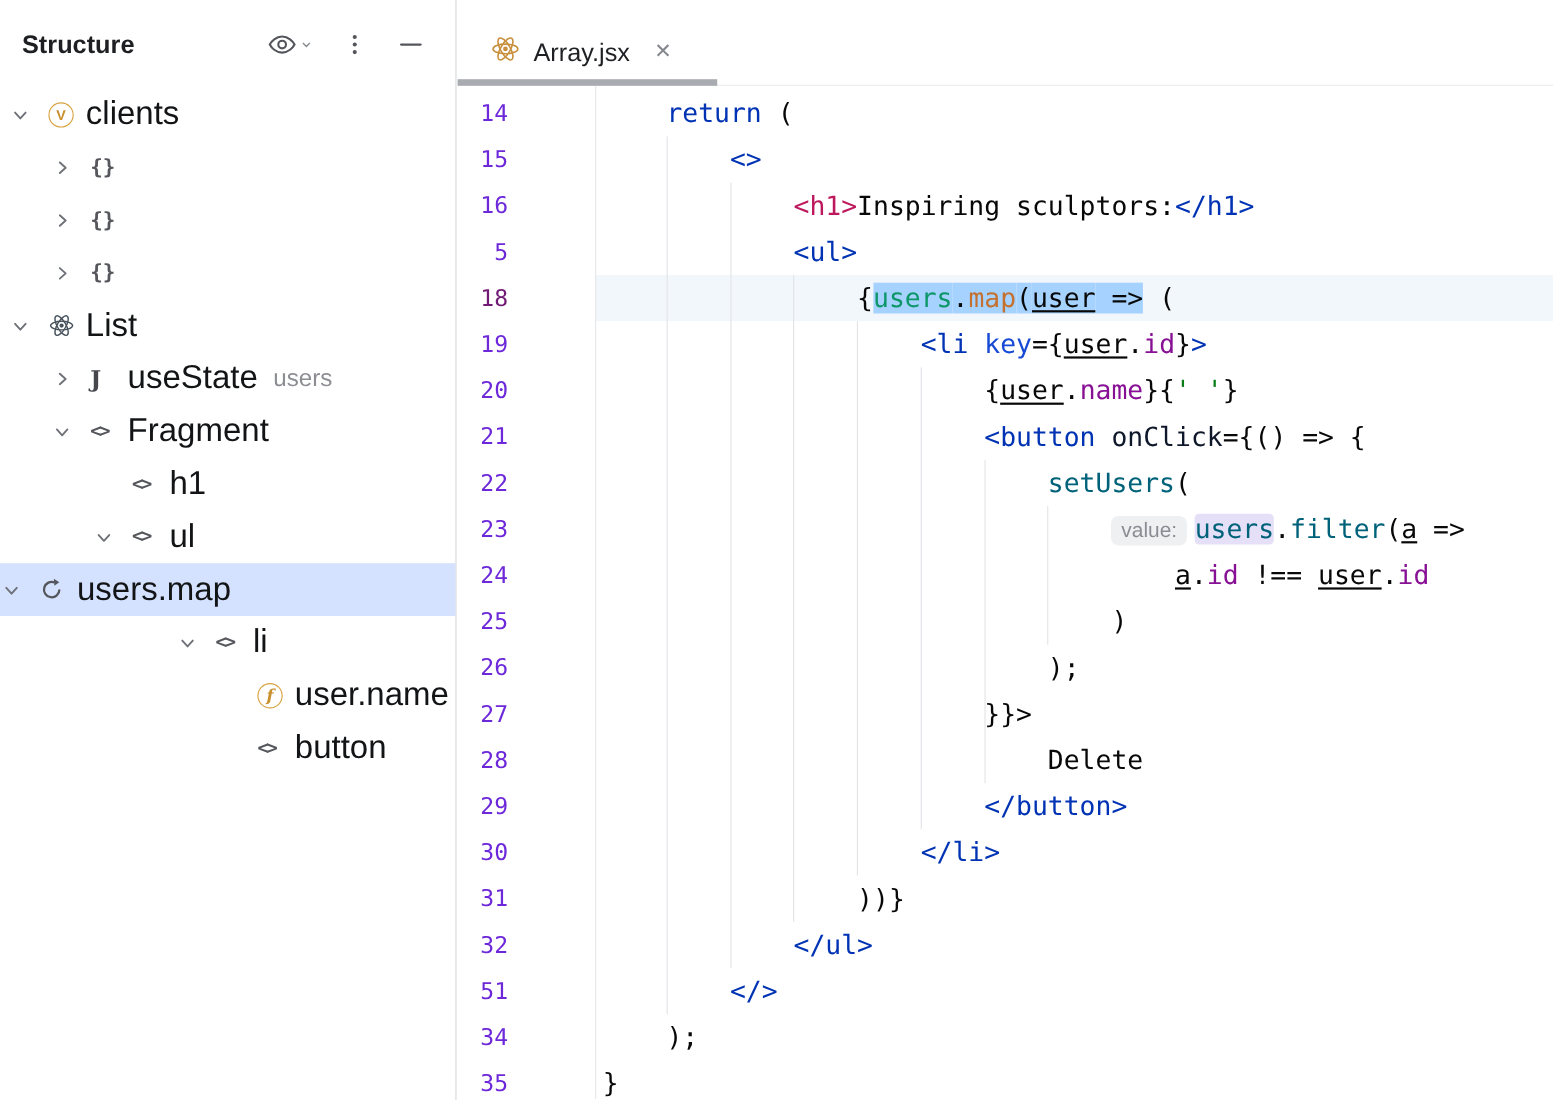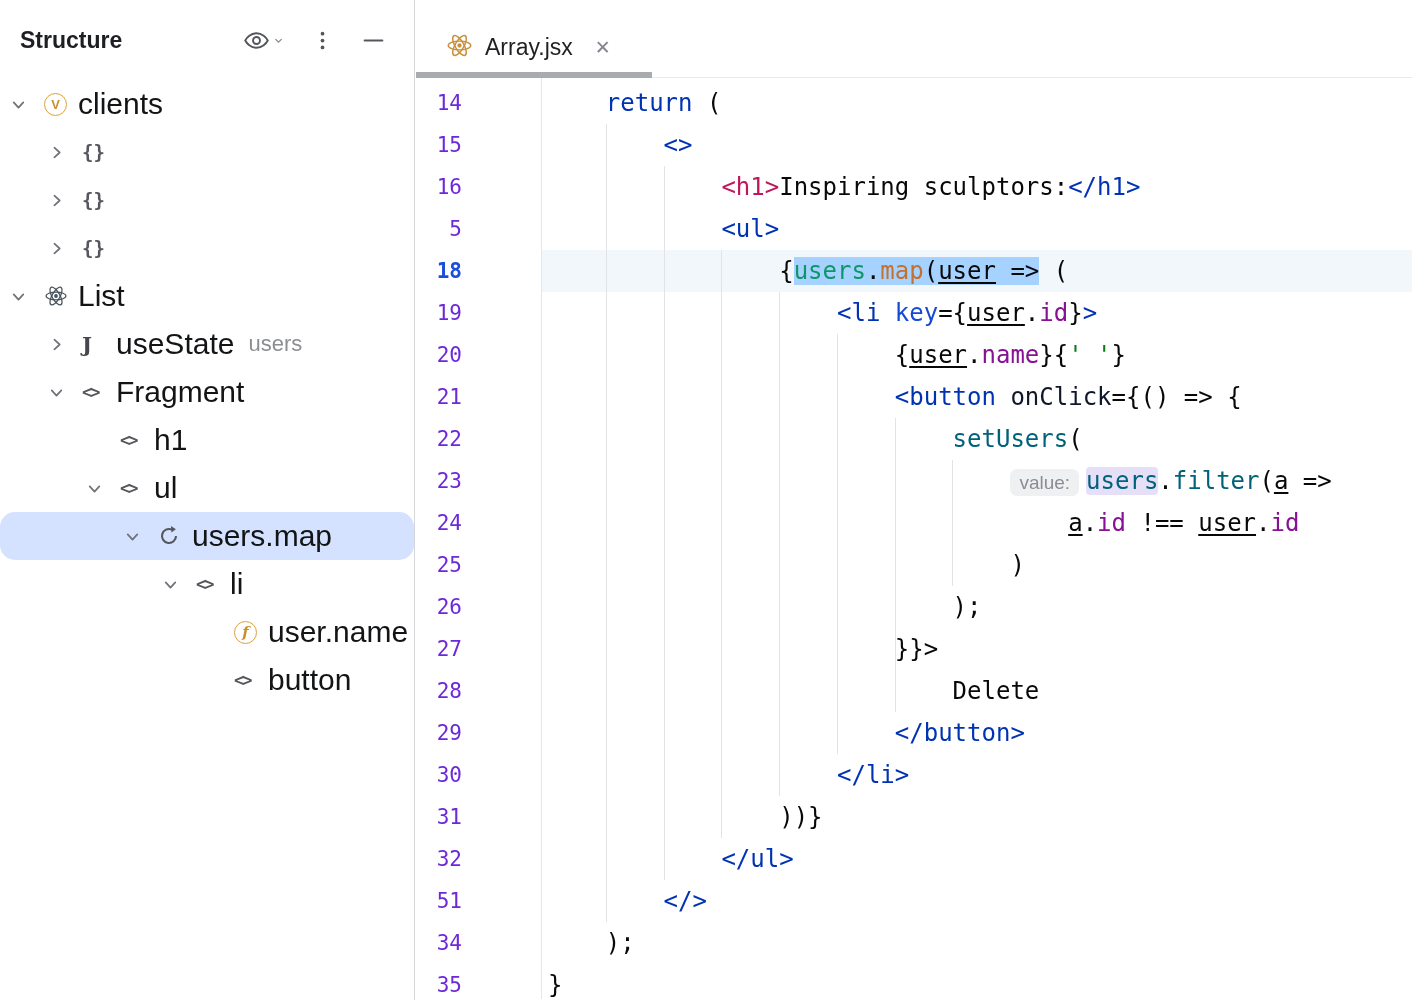--- a/index.html
+++ b/index.html
@@ -43,21 +43,21 @@
   .layer-bg, .layer-guides { position:absolute; inset:0; pointer-events:none; }
   .layer-bg { z-index:0; } .layer-guides { z-index:1; }
   .gutter-border { position:absolute; left:125px; top:0; bottom:0; width:1px; background:#E5E6E9; }
   .active-line-highlight { position:absolute; left:125px; right:0; height:42px; background:#F2F7FC; }
   .guide { position:absolute; width:1px; background:#E2E3E7; }
 
   .editor-lines { position:relative; z-index:2; padding-top:4px; }
   .code-line { display:flex; height:42px; font-family:"DejaVu Sans Mono", monospace;
     font-size:24px; line-height:42px; white-space:pre; }
   .gutter-num { flex:0 0 125px; padding-right:79px; text-align:right; font-size:21px; color:#6d28d9; }
-  .code-line.active .gutter-num { color:#1d4ed8;font-weight:bold; }
+  .code-line.active .gutter-num { color:#701a75; }
   .code-text { padding-left:7px; }
   .sel { background:#A6D2FF; }
   .mark { background:#E5E0F7; border-radius:4px; }
   .param { text-decoration:underline; text-underline-offset:3px; }
   .inlay { display:inline-block; background:#EFF0F2; color:#8A8D93;
     font-family:"Liberation Sans", sans-serif; font-size:19px; line-height:27px;
     border-radius:7px; padding:0 9px; margin-right:7px; vertical-align:middle; }
 </style>
 </head>
 <body>
@@ -194,21 +194,21 @@
           <span class="chev">
             <svg width="17" height="17" viewBox="0 0 16 16">
               <path d="M3.5 6 8 11 12.5 6" fill="none" stroke="#6E7177" stroke-width="1.6" stroke-linecap="round" stroke-linejoin="round"></path>
             </svg>
           </span>
           <span class="tree-icon">
             <span class="glyph-tag">&lt;&gt;</span>
           </span>
           <span class="tree-label">ul</span>
         </div>
-        <div class="tree-row selected" style="padding-left: 122px; border-radius: 15px;">
+        <div class="tree-row selected" style="">
           <span class="chev">
             <svg width="17" height="17" viewBox="0 0 16 16">
               <path d="M3.5 6 8 11 12.5 6" fill="none" stroke="#6E7177" stroke-width="1.6" stroke-linecap="round" stroke-linejoin="round"></path>
             </svg>
           </span>
           <span class="tree-icon">
             <svg width="22" height="22" viewBox="0 0 16 16">
               <path d="M13.1 8A5.1 5.1 0 1 1 10 3.3" fill="none" stroke="#54565B" stroke-width="1.5"></path>
               <path d="M9.4 0.8 L13 3.1 L9.8 5.5 Z" fill="#54565B"></path>
             </svg>

